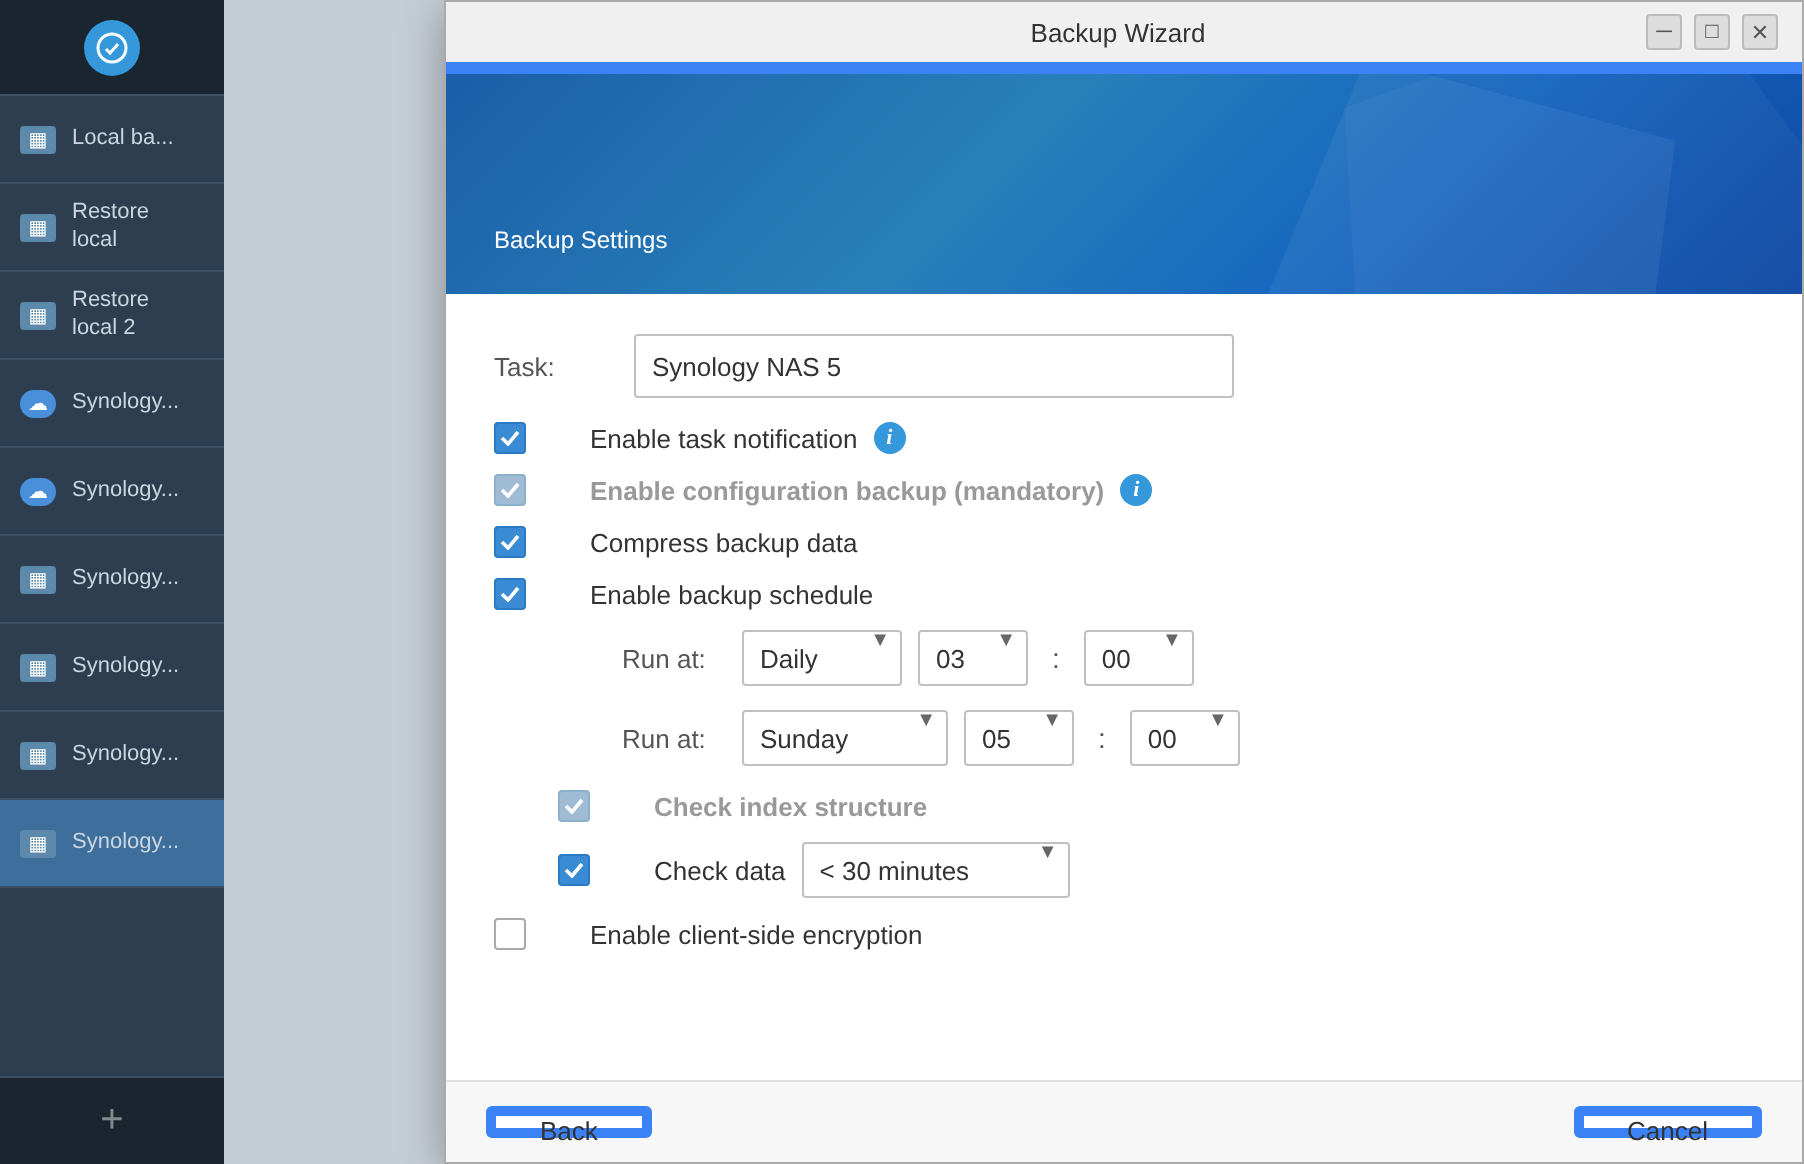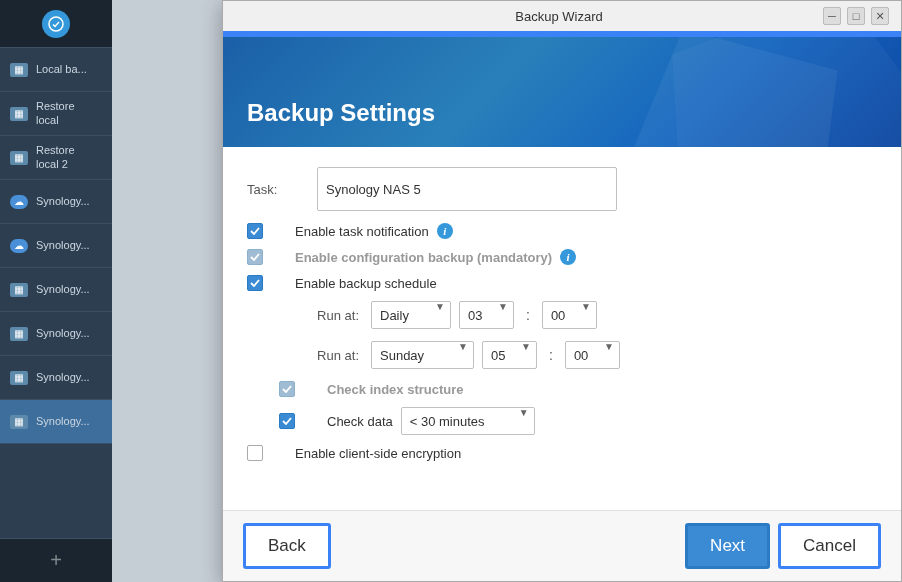--- a/index.html
+++ b/index.html
@@ -196,22 +196,22 @@
       right: 60px;
       top: 10px;
       width: 200px;
       height: 150px;
       background: rgba(255,255,255,0.06);
       transform: rotate(15deg);
       clip-path: polygon(10% 0%, 90% 0%, 100% 100%, 0% 100%);
     }
     .dialog-banner-title {
       color: white;
-      font-size: 24px;
-      font-weight: 700;
+      font-size: 12px;
+      font-weight: 400;
       position: relative;
       z-index: 1;
     }
 
     
     .dialog-content {
       flex: 1;
       padding: 20px 24px;
       overflow-y: auto;
       background: white;
@@ -225,21 +225,21 @@
       gap: 10px;
     }
     .form-label {
       width: 60px;
       color: #555;
       flex-shrink: 0;
     }
     .text-input {
       flex: 1;
       max-width: 300px;
-      height: 44px;
+      height: 32px;
       border: 1px solid #c0c0c0;
       border-radius: 2px;
       padding: 0 8px;
       font-size: 13px;
       color: #333;
       background: white;
     }
 
     
     .checkbox-row {
@@ -338,40 +338,39 @@
       display: flex;
       align-items: center;
       margin-bottom: 12px;
       padding-left: 64px;
       gap: 8px;
     }
     .schedule-label {
       color: #555;
       margin-right: 4px;
       min-width: 48px;
-      text-align: right;
     }
 
     
     .dialog-footer {
       border-top: 1px solid #e0e0e0;
       padding: 12px 20px;
       display: flex;
       justify-content: space-between;
       align-items: center;
       background: #f7f7f7;
       flex-shrink: 0;
     }
     .btn {
-      height: 46px;
+      height: 16px;
       padding: 0 22px;
       border-radius: 3px;
-      border: 3px solid #3b82f6;
-      cursor: pointer;
-      font-size: 17px;
+      border: 5px solid #3b82f6;
+      cursor: pointer;
+      font-size: 13px;
     }
     .btn-default {
       background: white;
       color: #333;
     }
     .btn-primary {
       background: #3a8ad4;
       border-color: #2a7bc4;
       color: white;
     }
@@ -488,20 +487,28 @@
       <div class="checkbox-row">
         <div class="cb checked-disabled">
           <svg width="10" height="8" viewBox="0 0 10 8">
               <polyline points="1,4 4,7 9,1" stroke="white" stroke-width="1.8" fill="none"></polyline>
             </svg>
         </div>
         <span class="cb-label disabled">Enable configuration backup (mandatory)</span>
         <div class="info-icon">i</div>
       </div>
 
+      <div class="checkbox-row">
+        <div class="cb checked">
+          <svg width="10" height="8" viewBox="0 0 10 8">
+              <polyline points="1,4 4,7 9,1" stroke="white" stroke-width="1.8" fill="none"></polyline>
+            </svg>
+        </div>
+        <span class="cb-label">Compress backup data</span>
+      </div>
 
       <div class="checkbox-row">
         <div class="cb checked">
           <svg width="10" height="8" viewBox="0 0 10 8">
               <polyline points="1,4 4,7 9,1" stroke="white" stroke-width="1.8" fill="none"></polyline>
             </svg>
         </div>
         <span class="cb-label">Enable backup schedule</span>
       </div>
 
@@ -597,18 +604,17 @@
       <div class="checkbox-row">
         <div class="cb"></div>
         <span class="cb-label">Enable client-side encryption</span>
       </div>
 
     </div>
 
     <div class="dialog-footer">
       <button class="btn btn-default">Back</button>
       <div class="footer-right">
-        <button class="btn btn-primary">Next</button>
         <button class="btn btn-cancel">Cancel</button>
       </div>
     </div>
   </div>
 </div>
 
 </body></html>

